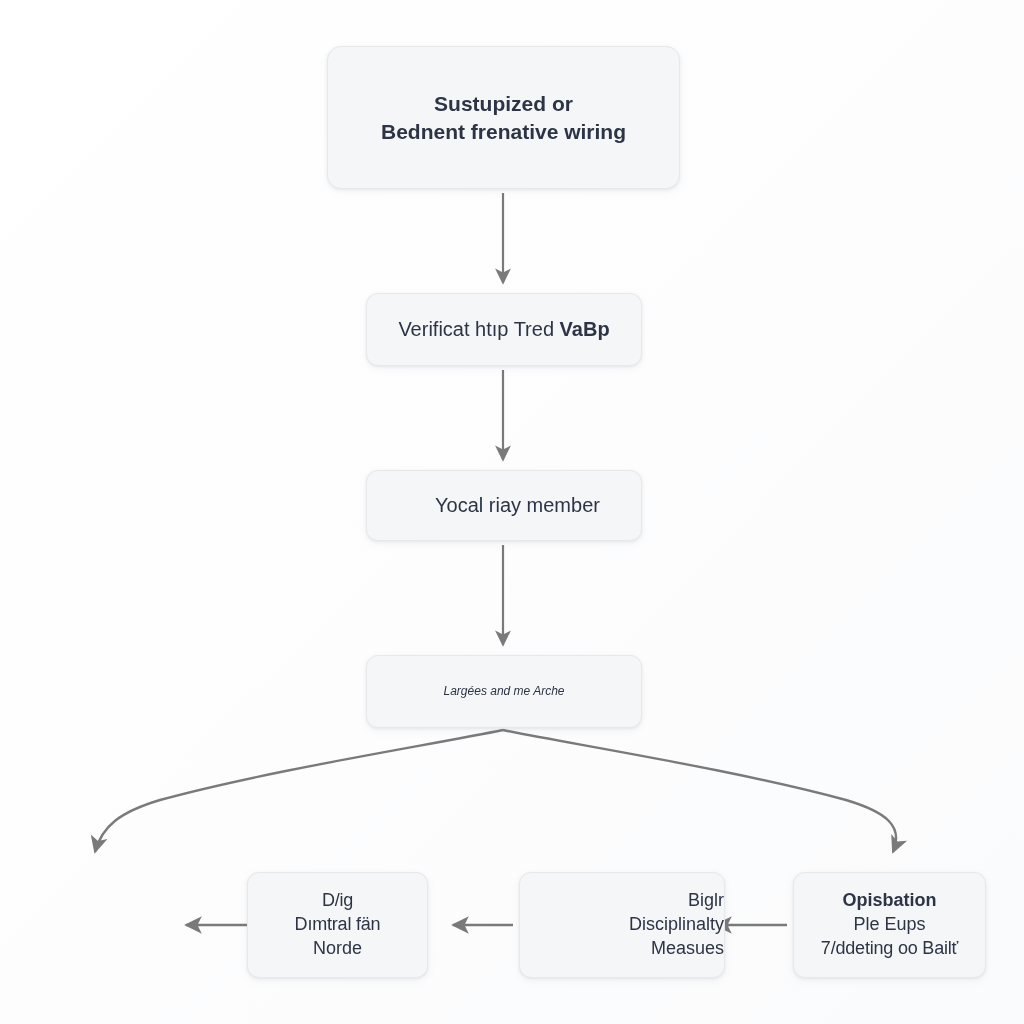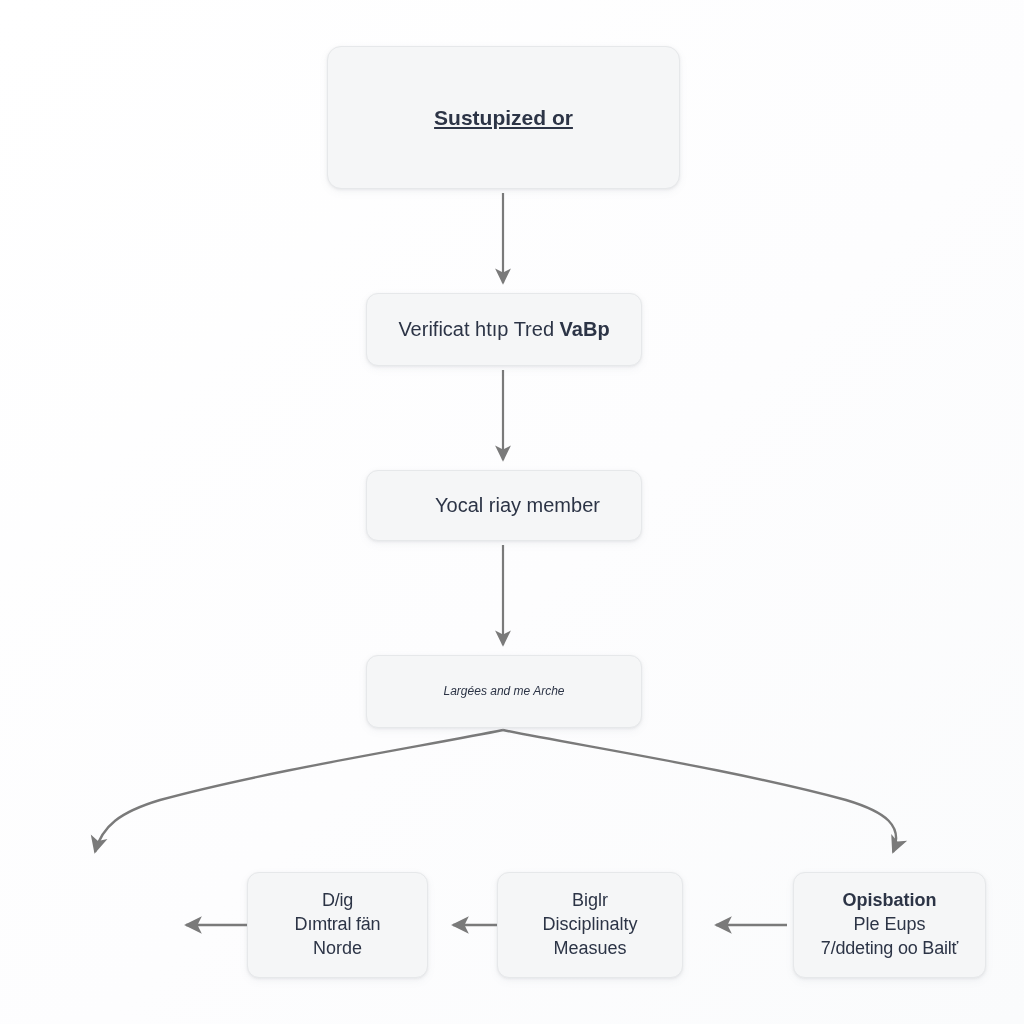--- a/index.html
+++ b/index.html
@@ -48,21 +48,21 @@
     white-space: nowrap;
   }
   .w-bold   { font-weight: bold; }
   .w-normal { font-weight: normal; }
 
   
   #node-start {
     left: 327px; top: 46px; width: 353px; height: 143px;
     border-radius: 14px;
   }
-  #node-start .line { font-size: 21px; text-decoration: underline; }
+  #node-start .line { font-size: 21px; }
 
   
   #node-verify {
     left: 366px; top: 293px; width: 276px; height: 73px; justify-content: center;
   }
   #node-verify .line { font-size: 20px; }
 
   
   #node-member {
     left: 366px; top: 470px; width: 276px; height: 71px;
@@ -71,21 +71,21 @@
 
   
   #node-arche {
     left: 366px; top: 655px; width: 276px; height: 73px;
   }
   #node-arche .line { font-size: 12px; font-style: italic; }
 
   
   #node-b1 { left: 22px;  top: 872px; width: 153px; height: 106px; }
   #node-b2 { left: 247px; top: 872px; width: 181px; height: 106px; }
-  #node-b3 { left: 497px; top: 872px; width: 186px; height: 106px; }
+  #node-b3 { left: 519px; top: 872px; width: 206px; height: 106px; align-items: flex-end; }
   #node-b4 { left: 793px; top: 872px; width: 193px; height: 106px; }
   #node-b1 .line, #node-b2 .line, #node-b3 .line, #node-b4 .line { font-size: 18px; }
   #node-b2 .blurry, #node-b4 .squint {
     letter-spacing: -0.2px;
   }
   #node-b2 .blurry { filter: blur(0.35px); }
 </style>
 </head>
 <body>
 
@@ -110,20 +110,21 @@
 
     <line x1="787" y1="925" x2="716" y2="925" stroke="#7a7a7a" stroke-width="2.4" marker-end="url(#arrowhead)"></line>
 
     <line x1="513" y1="925" x2="453" y2="925" stroke="#7a7a7a" stroke-width="2.4" marker-end="url(#arrowhead)"></line>
 
     <line x1="255" y1="925" x2="186" y2="925" stroke="#7a7a7a" stroke-width="2.4" marker-end="url(#arrowhead)"></line>
   </svg>
 
   <div class="node" id="node-start">
     <span class="line w-bold">Sustupized or</span>
+    <span class="line w-bold">Bednent frenative wiring</span>
   </div>
 
   <div class="node" id="node-verify">
     <span class="line"><span class="w-normal">Verificat htıp Tred </span><span class="w-bold">VaBp</span></span>
   </div>
 
   <div class="node" id="node-member">
     <span class="line w-normal">Yocal riay member</span>
   </div>
 

